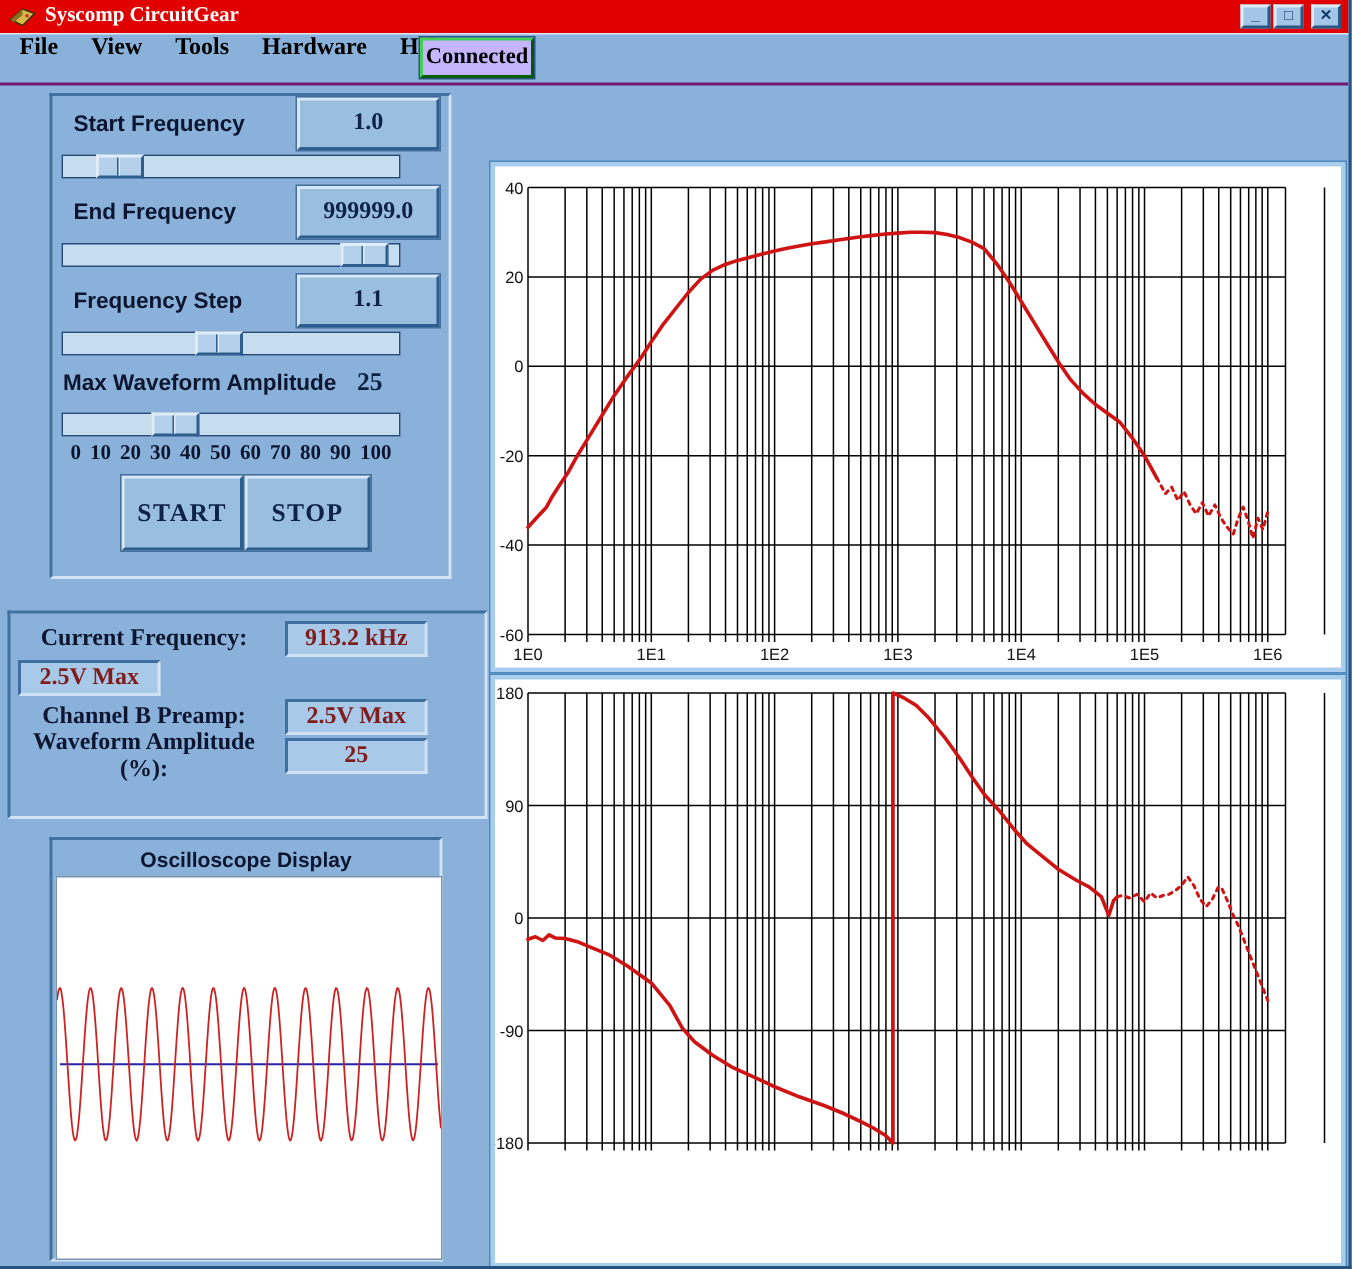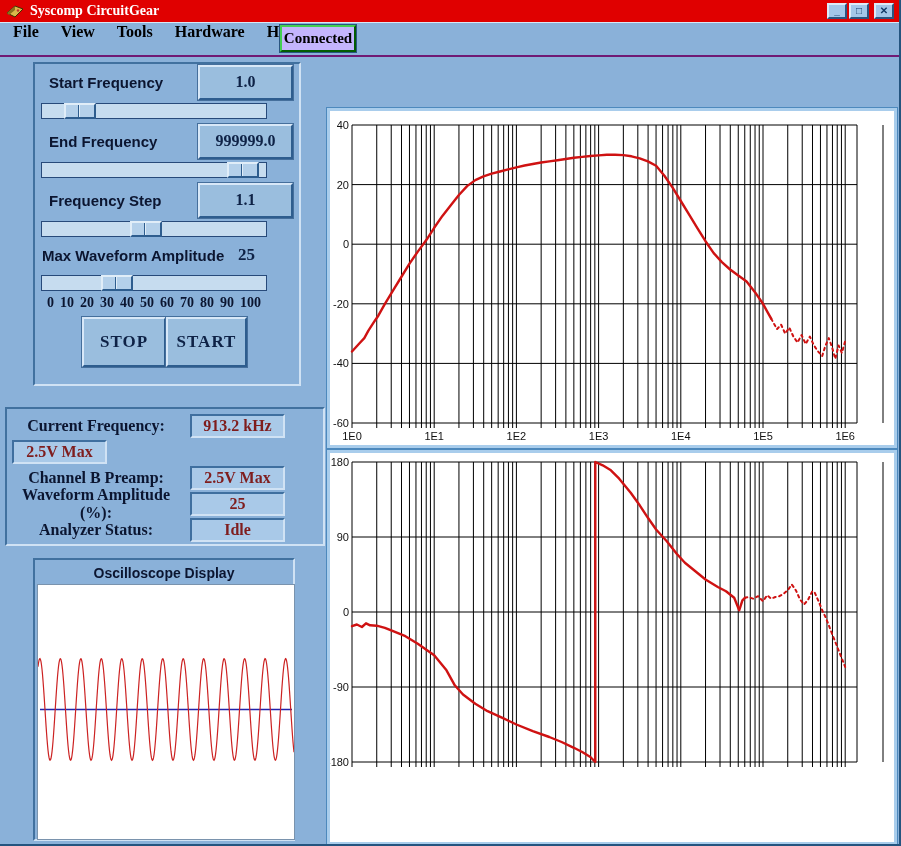--- a/index.html
+++ b/index.html
@@ -139,44 +139,40 @@
     <span>30</span>
     <span>40</span>
     <span>50</span>
     <span>60</span>
     <span>70</span>
     <span>80</span>
     <span>90</span>
     <span>100</span>
   </div>
   <div class="btn-row">
+    <div class="raisedbox bigbtn" style="width:81px">START</div>
     <div class="raisedbox bigbtn" style="width:84px;margin-left:1px">STOP</div>
-    <div class="raisedbox bigbtn" style="width:81px">START</div>
   </div>
 </div>
 
 <div class="panel" style="left:5px;top:407px;width:320px;height:139px;padding-top:3px;">
   <div class="status-row">
     <span class="status-label">Current Frequency:</span>
     <div class="sunkbox status-value">913.2 kHz</div>
   </div>
   <div class="status-row">
     <div class="sunkbox status-value">2.5V Max</div>
   </div>
   <div class="status-row">
     <span class="status-label">Channel B Preamp:</span>
     <div class="sunkbox status-value">2.5V Max</div>
   </div>
   <div class="status-row">
     <span class="status-label">Waveform Amplitude (%):</span>
     <div class="sunkbox status-value">25</div>
-  </div>
-  <div class="status-row">
-    <span class="status-label">Analyzer Status:</span>
-    <div class="sunkbox status-value">Idle</div>
   </div>
 </div>
 
 <div class="panel" style="left:33px;top:558px;width:262px;height:283px;">
   <div class="scope-title">Oscilloscope Display</div>
   <div class="scope-canvas" id="scope"><svg width="256" height="254" viewBox="0 0 256 254">
         <line x1="2" y1="124.46" x2="254" y2="124.46" stroke="#2222aa" stroke-width="1.4"></line>
         <polyline points="0.0,81.7 0.5,78.0 1.0,75.4 1.5,74.0 2.0,73.7 2.5,74.6 3.0,76.7 3.5,80.0 4.0,84.2 4.5,89.4 5.0,95.5 5.5,102.2 6.0,109.4 6.5,117.0 7.0,124.8 7.5,132.5 8.0,140.1 8.5,147.3 9.0,154.0 9.5,159.9 10.0,165.1 10.5,169.3 11.0,172.4 11.5,174.4 12.0,175.2 12.5,174.9 13.0,173.3 13.5,170.6 14.0,166.9 14.5,162.1 15.0,156.5 15.5,150.0 16.0,143.0 16.5,135.6 17.0,127.9 17.5,120.1 18.0,112.4 18.5,105.0 19.0,98.1 19.5,91.8 20.0,86.2 20.5,81.5 21.0,77.9 21.5,75.3 22.0,73.9 22.5,73.7 23.0,74.7 23.5,76.8 24.0,80.1 24.5,84.4 25.0,89.7 25.5,95.7 26.0,102.5 26.5,109.7 27.0,117.3 27.5,125.1 28.0,132.8 28.5,140.4 29.0,147.6 29.5,154.2 30.0,160.2 30.5,165.3 31.0,169.4 31.5,172.5 32.0,174.5 32.5,175.2 33.0,174.8 33.5,173.3 34.0,170.5 34.5,166.7 35.0,161.9 35.5,156.2 36.0,149.8 36.5,142.8 37.0,135.3 37.5,127.6 38.0,119.8 38.5,112.1 39.0,104.7 39.5,97.8 40.0,91.5 40.5,86.0 41.0,81.4 41.5,77.8 42.0,75.3 42.5,73.9 43.0,73.7 43.5,74.8 44.0,76.9 44.5,80.3 45.0,84.6 45.5,89.9 46.0,96.0 46.5,102.7 47.0,110.0 47.5,117.6 48.0,125.4 48.5,133.1 49.0,140.7 49.5,147.8 50.0,154.5 50.5,160.4 51.0,165.4 51.5,169.5 52.0,172.6 52.5,174.5 53.0,175.3 53.5,174.8 54.0,173.2 54.5,170.4 55.0,166.5 55.5,161.7 56.0,156.0 56.5,149.5 57.0,142.5 57.5,135.0 58.0,127.3 58.5,119.5 59.0,111.8 59.5,104.5 60.0,97.6 60.5,91.3 61.0,85.8 61.5,81.2 62.0,77.7 62.5,75.2 63.0,73.9 63.5,73.8 64.0,74.8 64.5,77.1 65.0,80.4 65.5,84.8 66.0,90.1 66.5,96.2 67.0,103.0 67.5,110.3 68.0,117.9 68.5,125.7 69.0,133.4 69.5,141.0 70.0,148.1 70.5,154.7 71.0,160.6 71.5,165.6 72.0,169.7 72.5,172.7 73.0,174.6 73.5,175.3 74.0,174.8 74.5,173.1 75.0,170.3 75.5,166.4 76.0,161.5 76.5,155.7 77.0,149.2 77.5,142.2 78.0,134.7 78.5,127.0 79.0,119.2 79.5,111.5 80.0,104.2 80.5,97.3 81.0,91.0 81.5,85.6 82.0,81.1 82.5,77.5 83.0,75.1 83.5,73.8 84.0,73.8 84.5,74.9 85.0,77.2 85.5,80.6 86.0,85.0 86.5,90.3 87.0,96.5 87.5,103.3 88.0,110.6 88.5,118.2 89.0,126.0 89.5,133.8 90.0,141.3 90.5,148.4 91.0,155.0 91.5,160.8 92.0,165.8 92.5,169.8 93.0,172.8 93.5,174.6 94.0,175.3 94.5,174.7 95.0,173.0 95.5,170.1 96.0,166.2 96.5,161.3 97.0,155.5 97.5,149.0 98.0,141.9 98.5,134.4 99.0,126.6 99.5,118.9 100.0,111.2 100.5,103.9 101.0,97.0 101.5,90.8 102.0,85.4 102.5,80.9 103.0,77.4 103.5,75.0 104.0,73.8 104.5,73.8 105.0,75.0 105.5,77.3 106.0,80.7 106.5,85.2 107.0,90.6 107.5,96.8 108.0,103.6 108.5,110.9 109.0,118.5 109.5,126.3 110.0,134.1 110.5,141.6 111.0,148.7 111.5,155.2 112.0,161.0 112.5,166.0 113.0,170.0 113.5,172.9 114.0,174.7 114.5,175.3 115.0,174.7 115.5,172.9 116.0,170.0 116.5,166.0 117.0,161.0 117.5,155.2 118.0,148.7 118.5,141.6 119.0,134.1 119.5,126.3 120.0,118.6 120.5,110.9 121.0,103.6 121.5,96.8 122.0,90.6 122.5,85.2 123.0,80.7 123.5,77.3 124.0,75.0 124.5,73.8 125.0,73.8 125.5,75.0 126.0,77.4 126.5,80.9 127.0,85.4 127.5,90.8 128.0,97.0 128.5,103.9 129.0,111.2 129.5,118.9 130.0,126.6 130.5,134.4 131.0,141.9 131.5,148.9 132.0,155.5 132.5,161.2 133.0,166.2 133.5,170.1 134.0,173.0 134.5,174.7 135.0,175.3 135.5,174.6 136.0,172.8 136.5,169.8 137.0,165.8 137.5,160.8 138.0,155.0 138.5,148.4 139.0,141.3 139.5,133.8 140.0,126.0 140.5,118.2 141.0,110.6 141.5,103.3 142.0,96.5 142.5,90.4 143.0,85.0 143.5,80.6 144.0,77.2 144.5,74.9 145.0,73.8 145.5,73.8 146.0,75.1 146.5,77.5 147.0,81.0 147.5,85.6 148.0,91.0 148.5,97.3 149.0,104.2 149.5,111.5 150.0,119.2 150.5,126.9 151.0,134.7 151.5,142.2 152.0,149.2 152.5,155.7 153.0,161.5 153.5,166.3 154.0,170.2 154.5,173.1 155.0,174.8 155.5,175.3 156.0,174.6 156.5,172.7 157.0,169.7 157.5,165.6 158.0,160.6 158.5,154.7 159.0,148.1 159.5,141.0 160.0,133.5 160.5,125.7 161.0,117.9 161.5,110.3 162.0,103.0 162.5,96.2 163.0,90.1 163.5,84.8 164.0,80.4 164.5,77.1 165.0,74.8 165.5,73.8 166.0,73.9 166.5,75.2 167.0,77.6 167.5,81.2 168.0,85.8 168.5,91.3 169.0,97.5 169.5,104.4 170.0,111.8 170.5,119.5 171.0,127.3 171.5,135.0 172.0,142.4 172.5,149.5 173.0,156.0 173.5,161.7 174.0,166.5 174.5,170.4 175.0,173.2 175.5,174.8 176.0,175.3 176.5,174.5 177.0,172.6 177.5,169.6 178.0,165.5 178.5,160.4 179.0,154.5 179.5,147.9 180.0,140.7 180.5,133.2 181.0,125.4 181.5,117.6 182.0,110.0 182.5,102.7 183.0,96.0 183.5,89.9 184.0,84.6 184.5,80.3 185.0,77.0 185.5,74.8 186.0,73.7 186.5,73.9 187.0,75.3 187.5,77.8 188.0,81.4 188.5,86.0 189.0,91.5 189.5,97.8 190.0,104.7 190.5,112.1 191.0,119.8 191.5,127.6 192.0,135.3 192.5,142.7 193.0,149.8 193.5,156.2 194.0,161.9 194.5,166.7 195.0,170.5 195.5,173.2 196.0,174.8 196.5,175.2 197.0,174.5 197.5,172.5 198.0,169.4 198.5,165.3 199.0,160.2 199.5,154.2 200.0,147.6 200.5,140.4 201.0,132.8 201.5,125.1 202.0,117.3 202.5,109.7 203.0,102.5 203.5,95.7 204.0,89.7 204.5,84.4 205.0,80.1 205.5,76.8 206.0,74.7 206.5,73.7 207.0,73.9 207.5,75.3 208.0,77.9 208.5,81.5 209.0,86.2 209.5,91.7 210.0,98.1 210.5,105.0 211.0,112.4 211.5,120.1 212.0,127.9 212.5,135.6 213.0,143.0 213.5,150.0 214.0,156.4 214.5,162.1 215.0,166.9 215.5,170.6 216.0,173.3 216.5,174.9 217.0,175.2 217.5,174.4 218.0,172.4 218.5,169.3 219.0,165.1 219.5,159.9 220.0,154.0 220.5,147.3 221.0,140.1 221.5,132.5 222.0,124.8 222.5,117.0 223.0,109.4 223.5,102.2 224.0,95.5 224.5,89.4 225.0,84.2 225.5,80.0 226.0,76.7 226.5,74.6 227.0,73.7 227.5,74.0 228.0,75.4 228.5,78.0 229.0,81.7 229.5,86.4 230.0,92.0 230.5,98.3 231.0,105.3 231.5,112.7 232.0,120.4 232.5,128.2 233.0,135.9 233.5,143.3 234.0,150.3 234.5,156.7 235.0,162.3 235.5,167.0 236.0,170.8 236.5,173.4 237.0,174.9 237.5,175.2 238.0,174.3 238.5,172.3 239.0,169.1 239.5,164.9 240.0,159.7 240.5,153.7 241.0,147.0 241.5,139.8 242.0,132.2 242.5,124.5 243.0,116.7 243.5,109.1 244.0,101.9 244.5,95.2 245.0,89.2 245.5,84.0 246.0,79.8 246.5,76.6 247.0,74.6 247.5,73.7 248.0,74.0 248.5,75.5 249.0,78.1 249.5,81.9 250.0,86.6 250.5,92.2 251.0,98.6 251.5,105.6 252.0,113.0 252.5,120.7 253.0,128.5 253.5,136.2 254.0,143.6 254.5,150.6 255.0,156.9 255.5,162.5 256.0,167.2" fill="none" stroke="#cc2222" stroke-width="1.2"></polyline>
       </svg></div>
 </div>

